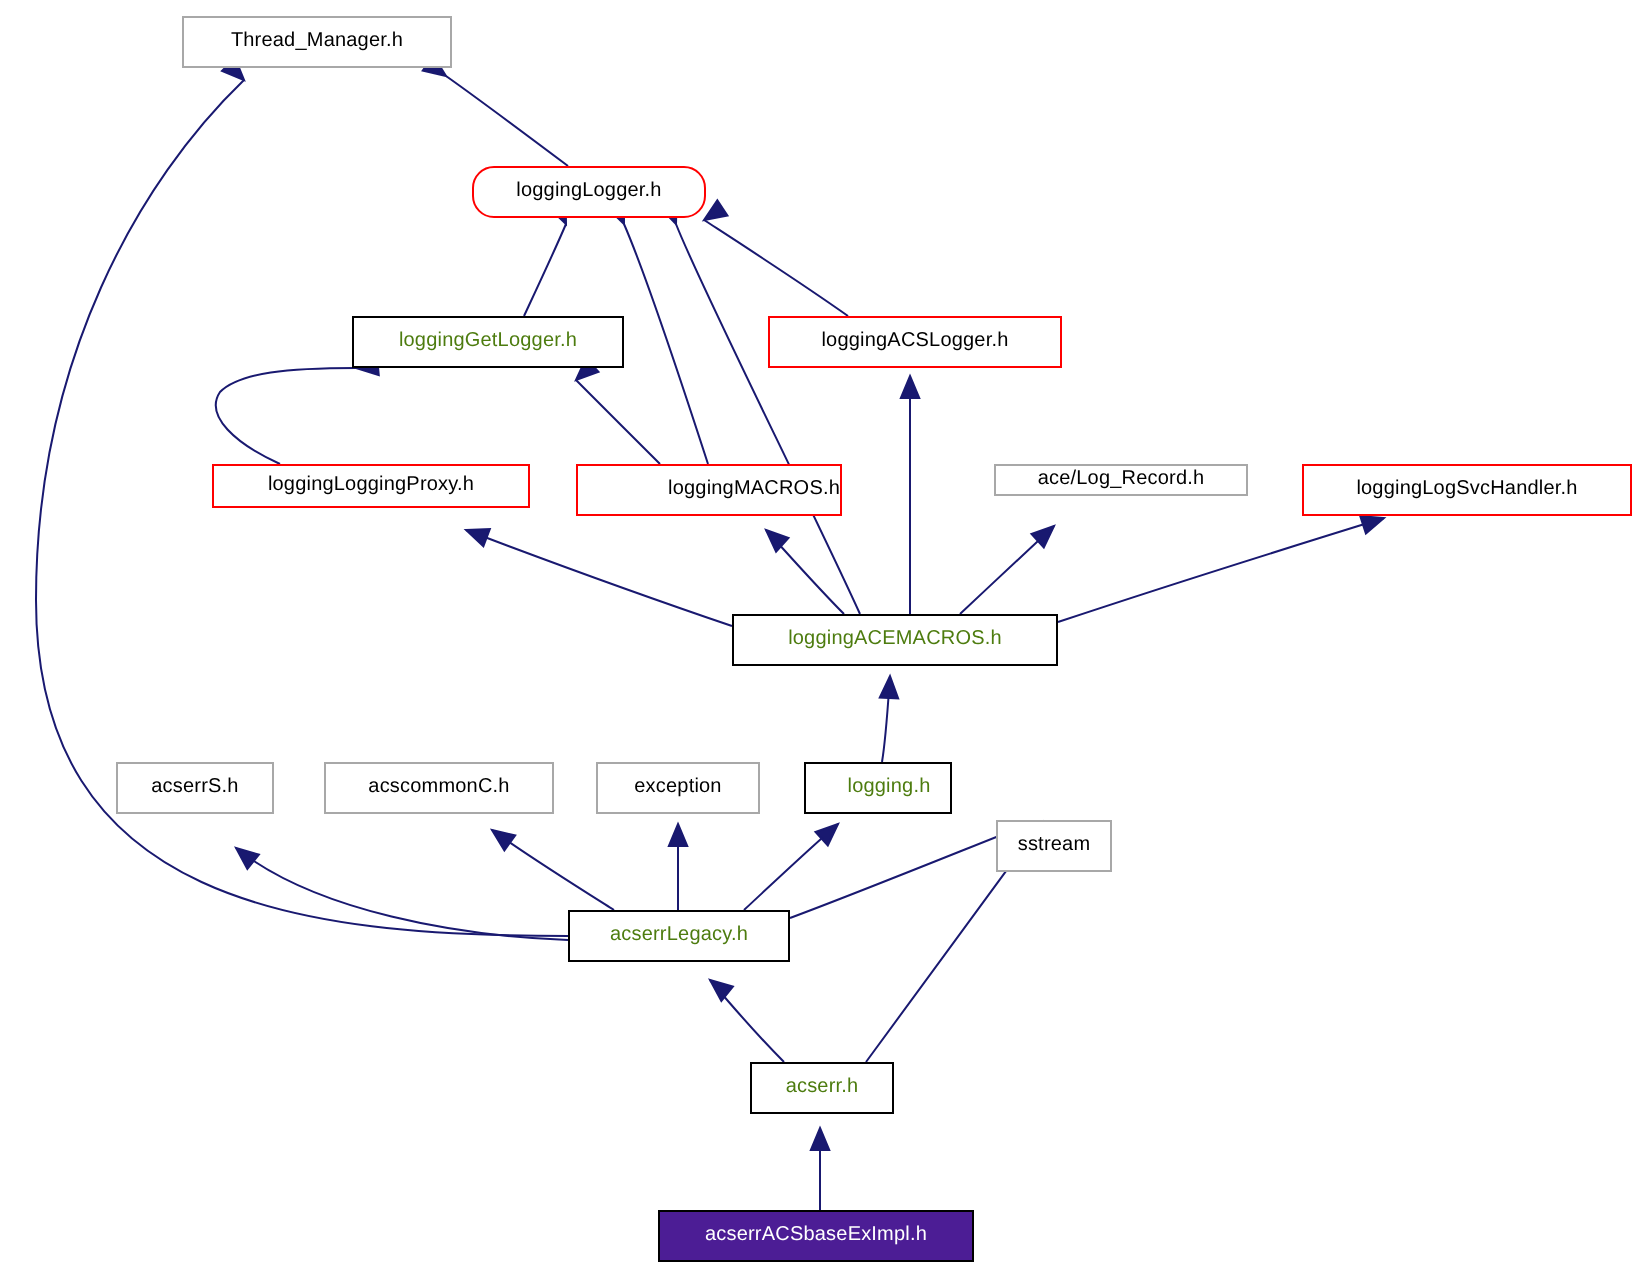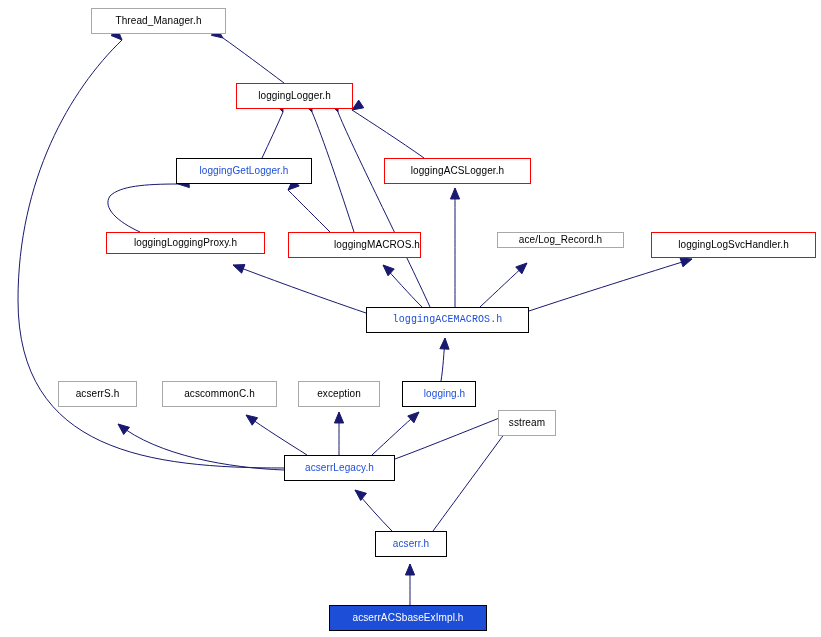--- a/index.html
+++ b/index.html
@@ -34,23 +34,23 @@
     line-height: 1;
     white-space: nowrap;
     letter-spacing: 0.1px;
     background: #ffffff;
     color: #000000;
     border: 1px solid #a6a6a6;
     z-index: 2;
   }
   .node.plain   { border-color: #a8a8a8; color: #000000; }
   .node.redref  { border-color: #ff0000; color: #000000; }
-  .node.blackref{ border-color: #000000; color: #1d4ed8; }
+  .node.blackref{ border-color: #000000; color: #4d7c0f; }
   .node.current {
-    background: #1d4ed8;
+    background: #4c1d95;
     color: #ffffff;
     border-color: #000000;
   }
 </style>
 </head>
 <body>
 
 <div id="graph">
 
   <svg id="edges" viewBox="0 0 821 637" width="821" height="637" xmlns="http://www.w3.org/2000/svg">
@@ -97,42 +97,42 @@
       <path d="M 433 531 C 457 498 500 440 521 411" fill="none" stroke="#191970" stroke-width="1"></path>
       <polygon points="521,411 518.7303125362591,422.70506381088705 511.0734520677993,417.60481991803874" fill="#191970" stroke="#191970" stroke-width="1"></polygon>
       <path d="M 410 605 C 410 594 410 577 410 564" fill="none" stroke="#191970" stroke-width="1"></path>
       <polygon points="410,564 414.6262656326186,574.9889793109484 405.4262918858516,575.0109579095814" fill="#191970" stroke="#191970" stroke-width="1"></polygon>
     </svg>
 
   <div id="nodes-layer">
       <div class="node plain" style="left: 91px; top: 8px; width: 135px; height: 26px;">
         <span>Thread_Manager.h</span>
       </div>
-      <div class="node redref" style="left: 236px; top: 83px; width: 117px; height: 26px;">
+      <div class="node redref" style="left: 236px; top: 83px; width: 117px; height: 26px; border-radius: 11px;">
         <span>loggingLogger.h</span>
       </div>
       <div class="node blackref" style="left: 176px; top: 158px; width: 136px; height: 26px;">
         <span>loggingGetLogger.h</span>
       </div>
       <div class="node redref" style="left: 384px; top: 158px; width: 147px; height: 26px;">
         <span>loggingACSLogger.h</span>
       </div>
       <div class="node redref" style="left: 106px; top: 232px; width: 159px; height: 22px;">
         <span>loggingLoggingProxy.h</span>
       </div>
       <div class="node redref" style="left: 288px; top: 232px; width: 133px; height: 26px; justify-content: flex-end;">
         <span>loggingMACROS.h</span>
       </div>
       <div class="node plain" style="left: 497px; top: 232px; width: 127px; height: 16px;">
         <span>ace/Log_Record.h</span>
       </div>
       <div class="node redref" style="left: 651px; top: 232px; width: 165px; height: 26px;">
         <span>loggingLogSvcHandler.h</span>
       </div>
-      <div class="node blackref" style="left: 366px; top: 307px; width: 163px; height: 26px; font-family: Liberation Mono, monospace;">
+      <div class="node blackref" style="left: 366px; top: 307px; width: 163px; height: 26px;">
         <span>loggingACEMACROS.h</span>
       </div>
       <div class="node plain" style="left: 58px; top: 381px; width: 79px; height: 26px;">
         <span>acserrS.h</span>
       </div>
       <div class="node plain" style="left: 162px; top: 381px; width: 115px; height: 26px;">
         <span>acscommonC.h</span>
       </div>
       <div class="node plain" style="left: 298px; top: 381px; width: 82px; height: 26px;">
         <span>exception</span>

